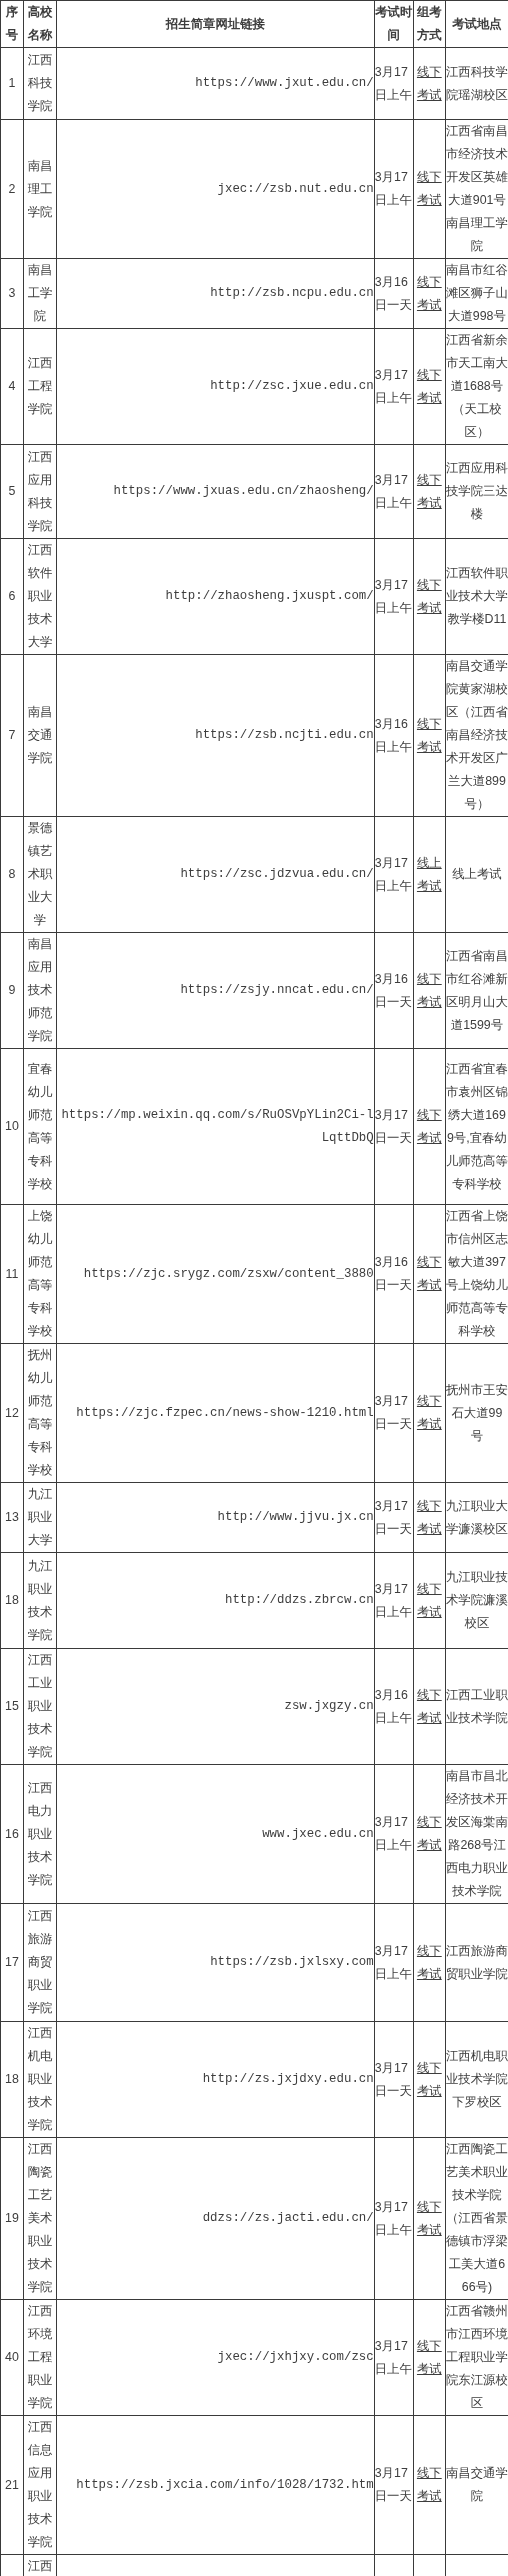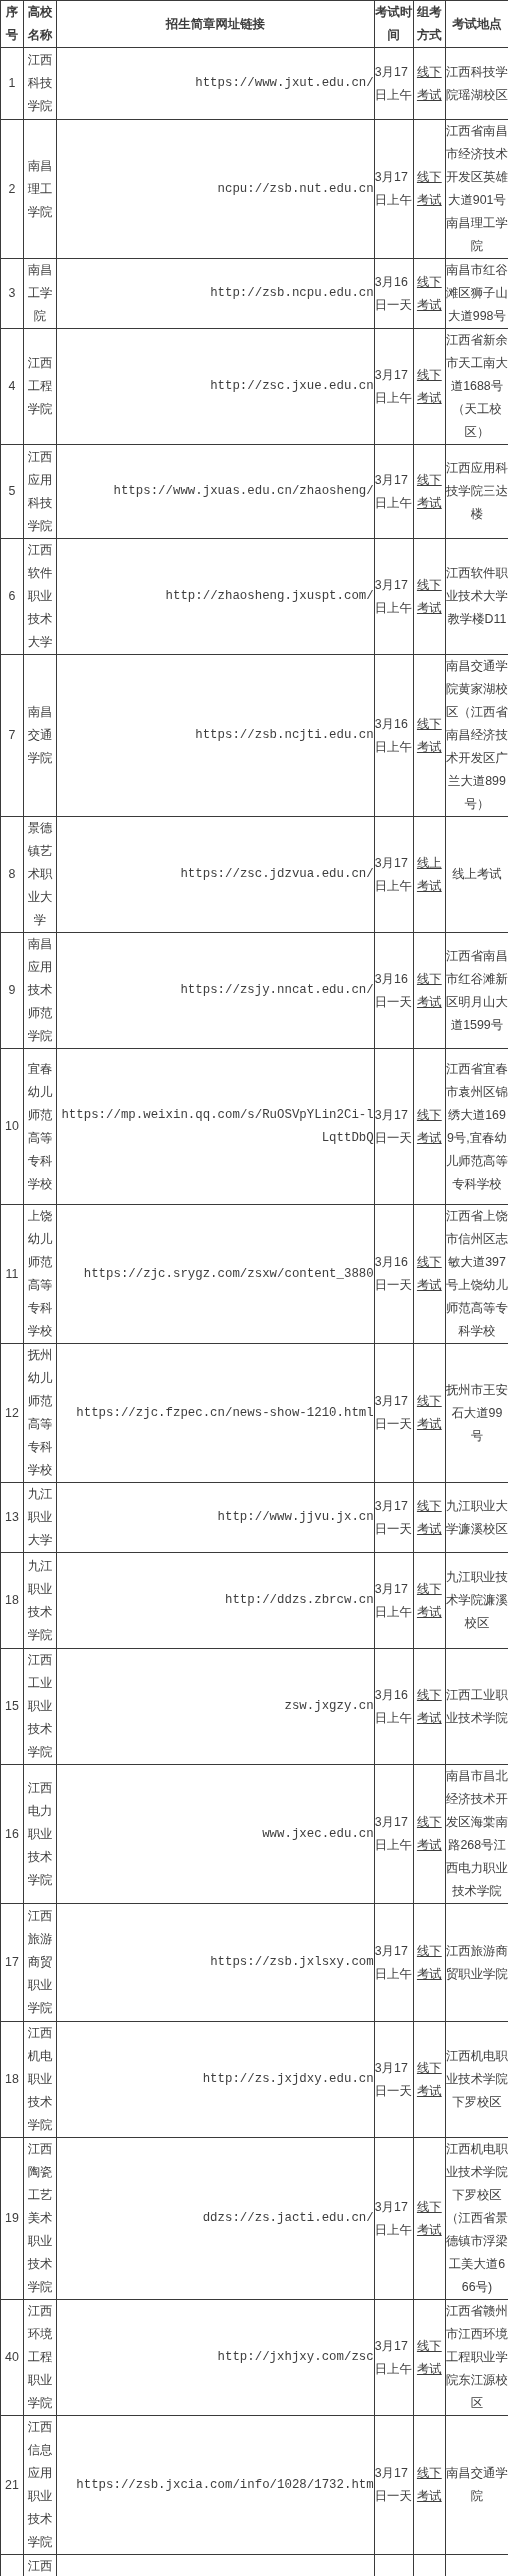--- a/index.html
+++ b/index.html
@@ -67,21 +67,21 @@
     <td class="c-name">江西科技学院</td>
     <td class="c-url">https://www.jxut.edu.cn/</td>
     <td class="c-time">3月17日上午</td>
     <td class="c-mode">线下考试</td>
     <td class="c-loc">江西科技学院瑶湖校区</td>
   </tr>
 
   <tr>
     <td class="c-no">2</td>
     <td class="c-name">南昌理工学院</td>
-    <td class="c-url">ncpu://zsb.nut.edu.cn</td>
+    <td class="c-url">jxec://zsb.nut.edu.cn</td>
     <td class="c-time">3月17日上午</td>
     <td class="c-mode">线下考试</td>
     <td class="c-loc">江西省南昌市经济技术开发区英雄大道901号南昌理工学院</td>
   </tr>
 
   <tr>
     <td class="c-no">3</td>
     <td class="c-name">南昌工学院</td>
     <td class="c-url">http://zsb.ncpu.edu.cn</td>
     <td class="c-time">3月16日一天</td>
@@ -223,27 +223,27 @@
     <td class="c-mode">线下考试</td>
     <td class="c-loc">江西机电职业技术学院下罗校区</td>
   </tr>
 
   <tr>
     <td class="c-no">19</td>
     <td class="c-name">江西陶瓷工艺美术职业技术学院</td>
     <td class="c-url">ddzs://zs.jacti.edu.cn/</td>
     <td class="c-time">3月17日上午</td>
     <td class="c-mode">线下考试</td>
-    <td class="c-loc">江西机电职业技术学院下罗校区（江西省景德镇市浮梁工美大道666号)</td>
+    <td class="c-loc">江西陶瓷工艺美术职业技术学院（江西省景德镇市浮梁工美大道666号)</td>
   </tr>
 
   <tr>
     <td class="c-no">40</td>
     <td class="c-name">江西环境工程职业学院</td>
-    <td class="c-url">http://jxhjxy.com/zsc</td>
+    <td class="c-url">jxec://jxhjxy.com/zsc</td>
     <td class="c-time">3月17日上午</td>
     <td class="c-mode">线下考试</td>
     <td class="c-loc">江西省赣州市江西环境工程职业学院东江源校区</td>
   </tr>
 
   <tr>
     <td class="c-no">21</td>
     <td class="c-name">江西信息应用职业技术学院</td>
     <td class="c-url">https://zsb.jxcia.com/info/1028/1732.htm</td>
     <td class="c-time">3月17日一天</td>

